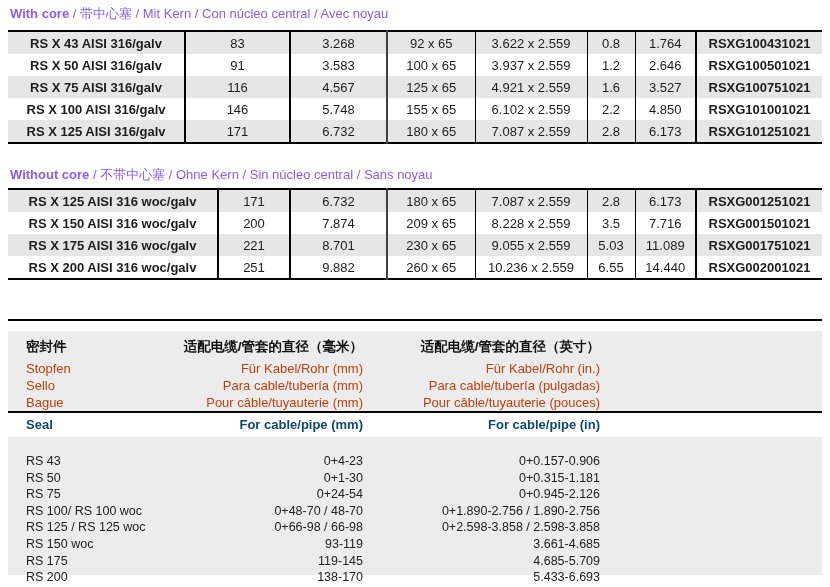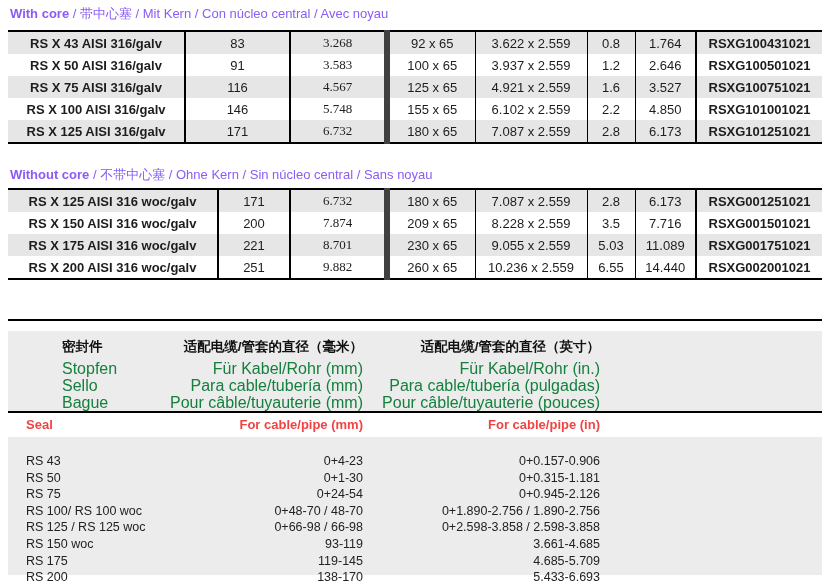--- a/index.html
+++ b/index.html
@@ -17,38 +17,38 @@
     border-top:2px solid #000; border-bottom:2px solid #000;
   }
   table.spec td{
     height:22px; padding:0; font-size:13px; text-align:center;
     vertical-align:middle; white-space:nowrap; overflow:hidden; color:#1d1d1d;
   }
   table.spec tr:nth-child(odd){background:#e6e6e6;}
   table.spec tr:nth-child(even){background:#ffffff;}
   td.c0{text-align:left; font-weight:bold; padding-left:12px; border-right:2px solid #000; color:#111;}
   td.c1{border-right:2px solid #000;margin-top:44px;}
-  td.c2{border-right:6px solid #404040;font-family:Liberation Serif, serif;}
+  td.c2{border-right:2px solid #404040;}
   td.c3{border-right:1px solid #000;}
   td.c4{border-right:1px solid #000;}
   td.c5{border-right:1px solid #000;}
   td.c6{border-right:2px solid #000;}
   td.c7{text-align:left; font-weight:bold; padding-left:7px; color:#000;}
   
   .rule{position:absolute; left:8px; width:814px; height:2px; background:#000;}
   .panel{position:absolute; left:8px; width:814px; background:#ececec; box-sizing:border-box;}
-  .seal-row{position:relative; height:17px; line-height:17px; font-size:16px; color:#15803d;}
+  .seal-row{position:relative; height:17px; line-height:17px; font-size:13px; color:#c2410c;}
   .seal-row span{position:absolute; white-space:nowrap;}
   .sc0{left:18px;}
   .sc1{right:459px; }
   .sc2{right:222px; text-align:right;}
-  .panel-head{padding-top:6px;padding-left:36px;}
+  .panel-head{padding-top:6px;}
   .panel-head .seal-row:first-child{height:23px; line-height:20px; font-weight:bold; font-size:13.5px; color:#111;}
   .seal-bold{position:absolute; left:8px; width:814px; height:24px;}
-  .seal-bold .seal-row{height:24px; line-height:24px; font-weight:bold; font-size:13px; color:#ef4444;}
+  .seal-bold .seal-row{height:24px; line-height:24px; font-weight:bold; font-size:13px; color:#0c4a6e;}
   .panel-data{padding-top:16px;}
   .panel-data .seal-row{height:16.6px; line-height:16.6px; font-size:12.5px; color:#222;}
 </style>
 </head>
 <body>
 
 <div class="page">
 
   <div class="title" style="top:5px"><span class="tb">With core</span><span> / 带中心塞 / Mit Kern / Con núcleo central / Avec noyau</span></div>
 

